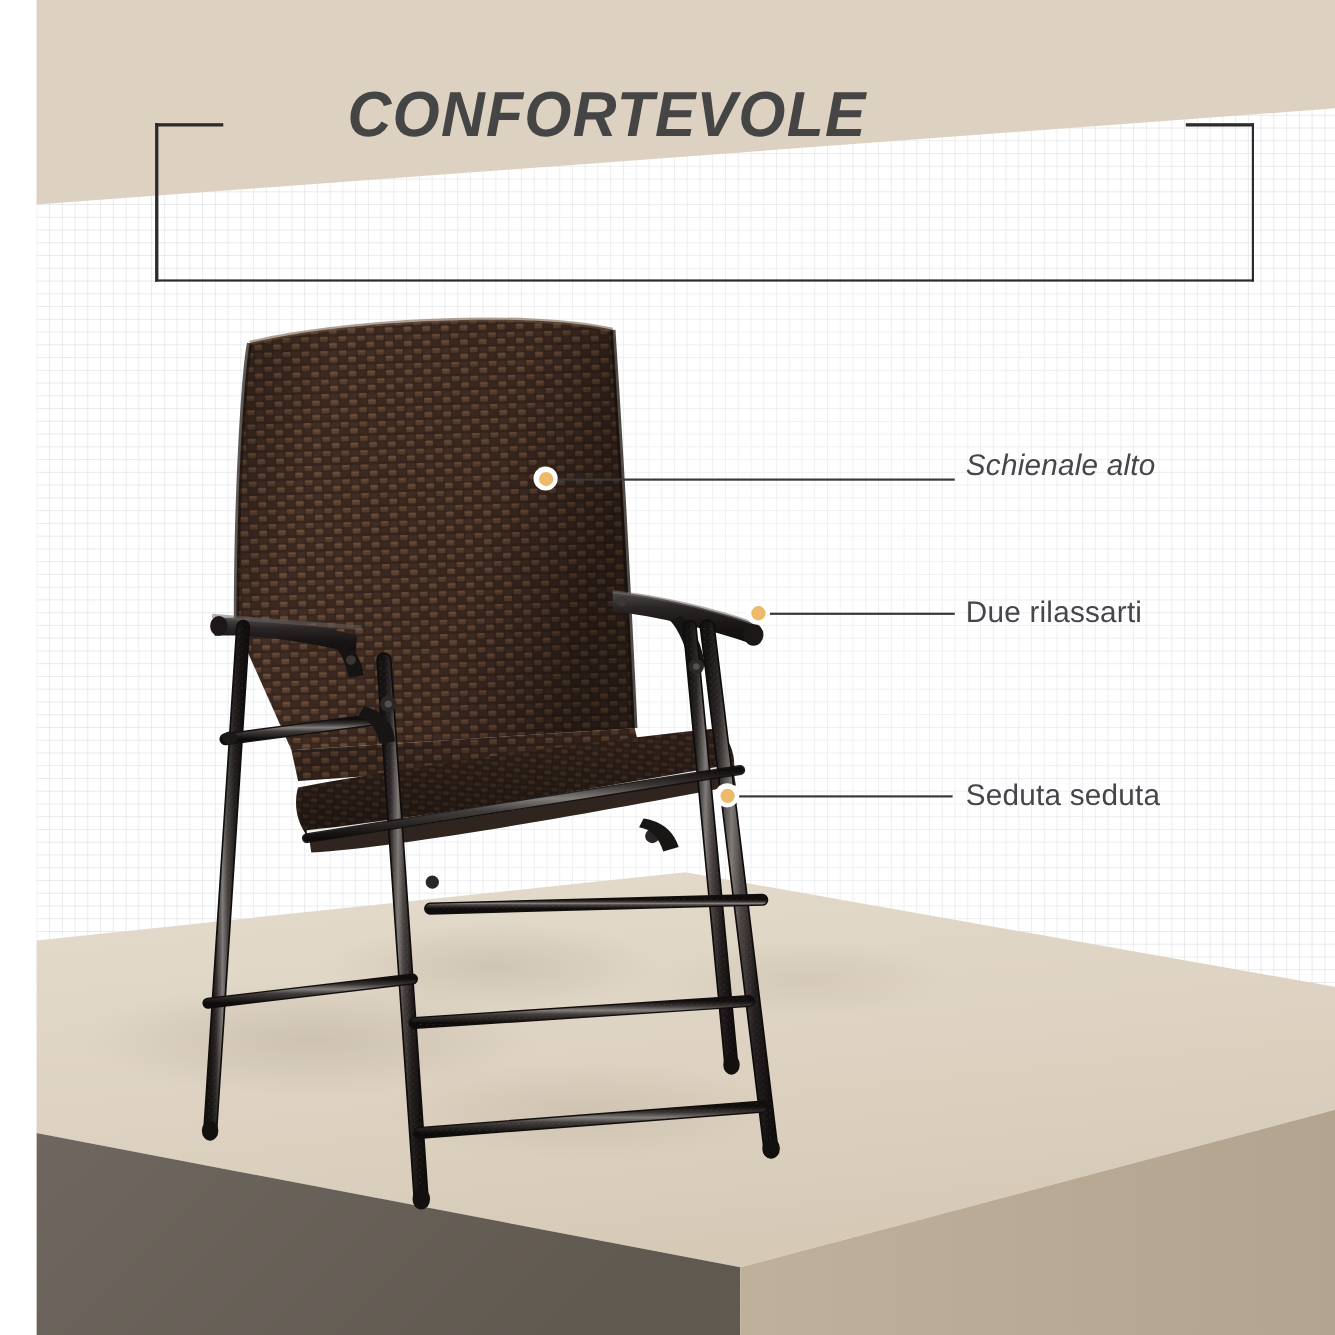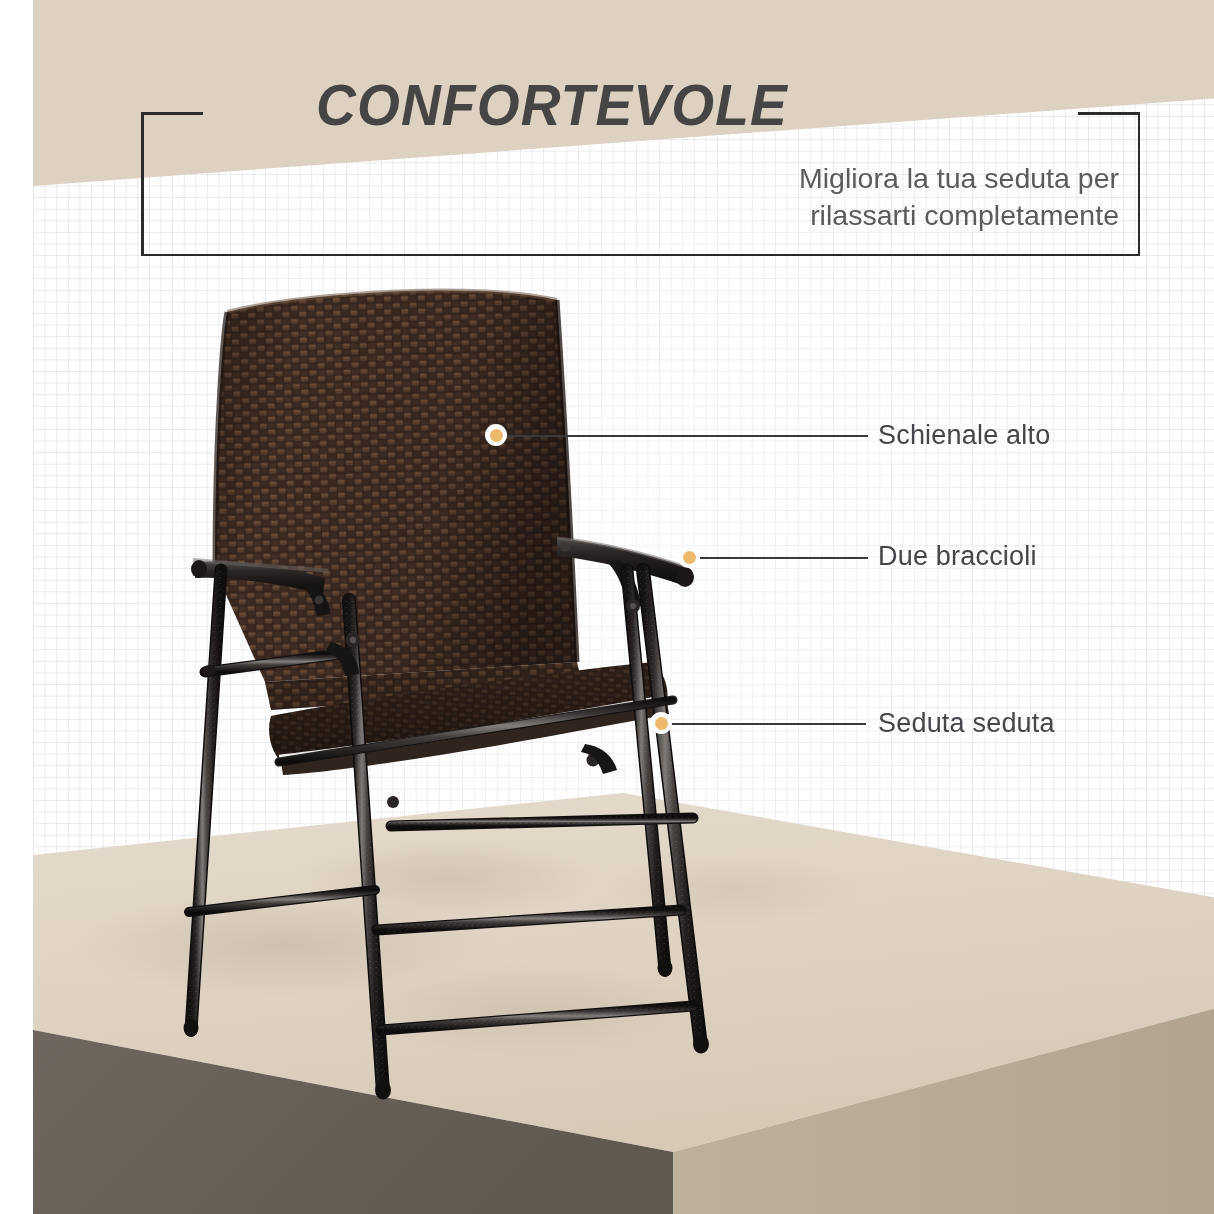--- a/index.html
+++ b/index.html
@@ -90,21 +90,21 @@
   }
 
   
   .callout{
     position:absolute;
     font-size:27px;
     color:#46464a;
     white-space:nowrap;
     letter-spacing:.2px;
   }
-  #cl-0{left:845px;top:420px;}
+  #cl-0{left:845px;top:408px;font-style:italic;}
   #cl-1{left:845px;top:541px;}
   #cl-2{left:845px;top:708px;}
 
   
   .leader{
     position:absolute;
     height:1.6px;
     background:#3a3a3a;
   }
   #ld-0{left:470px;top:435px;width:365px;}
@@ -366,36 +366,32 @@
   <div class="frame">
     <span class="f-left"></span>
     <span class="f-right"></span>
     <span class="f-bottom"></span>
     <span class="f-top-l"></span>
     <span class="f-top-r"></span>
   </div>
 
   <div class="title">CONFORTEVOLE</div>
 
-  <div class="subtitle">
-    <div>Migliora la tua seduta per</div>
-    <div>rilassarti completamente</div>
-  </div>
 
   <div class="leader" id="ld-0"></div>
   <div class="leader" id="ld-1"></div>
   <div class="leader" id="ld-2"></div>
 
   <div class="dot" id="dt-0">
     <i></i>
   </div>
   <div class="dot" id="dt-1">
     <i></i>
   </div>
   <div class="dot" id="dt-2">
     <i></i>
   </div>
 
   <div class="callout" id="cl-0">Schienale alto</div>
-  <div class="callout" id="cl-1">Due braccioli</div>
+  <div class="callout" id="cl-1">Due rilassarti</div>
   <div class="callout" id="cl-2">Seduta seduta</div>
 
 </div>
 
 </body></html>

